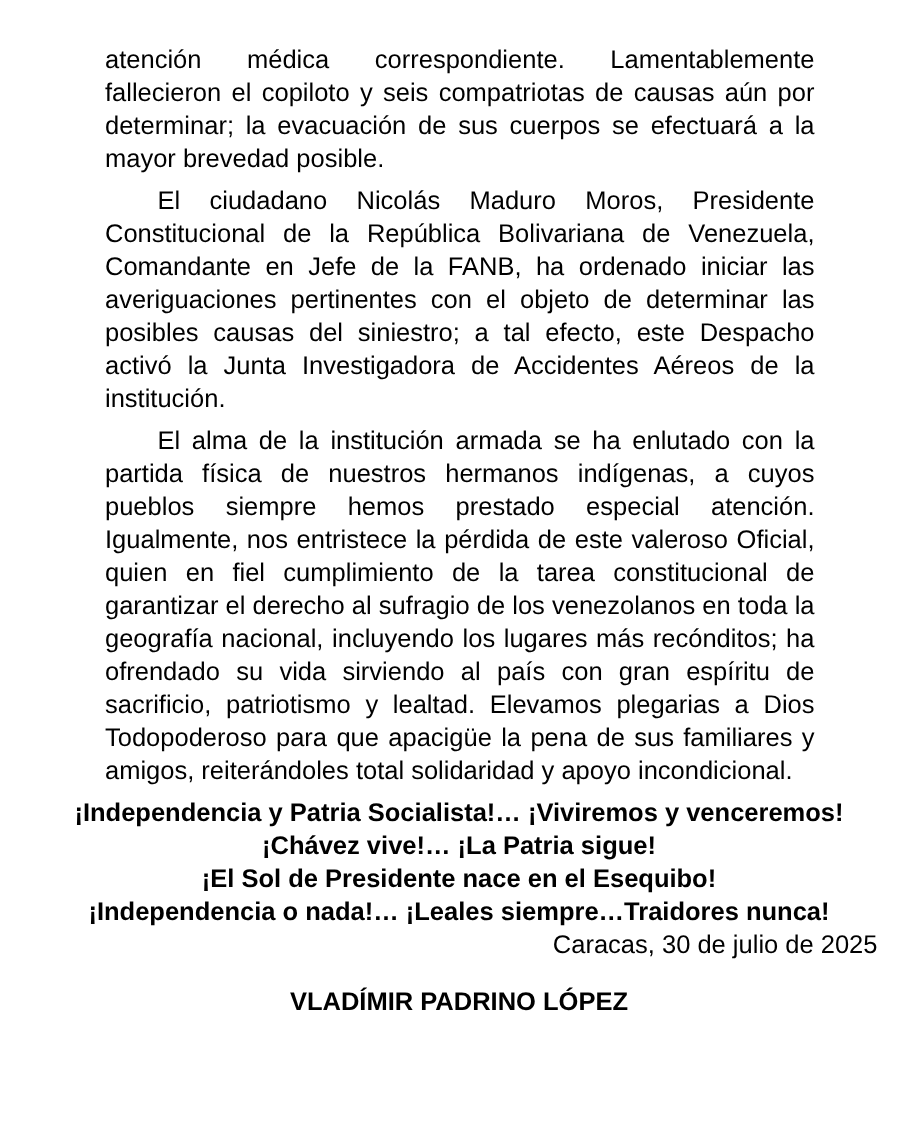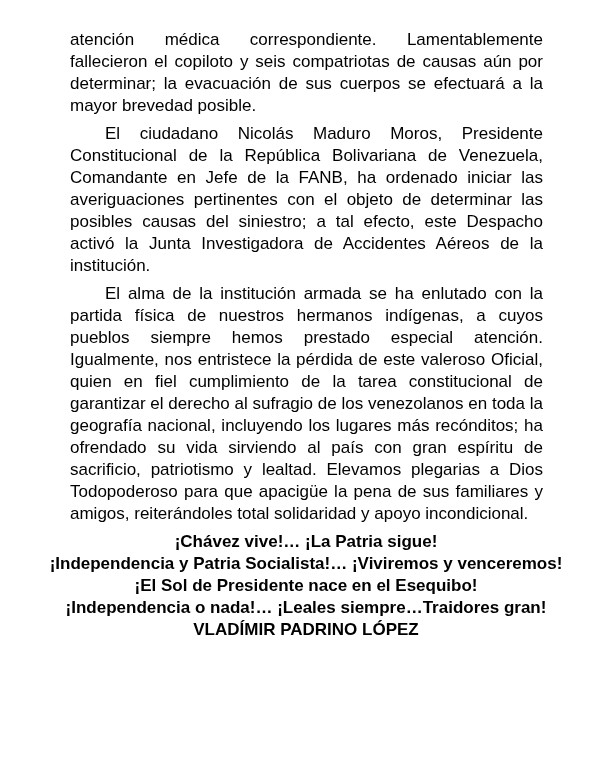--- a/index.html
+++ b/index.html
@@ -39,40 +39,41 @@
     margin: 0;
     white-space: nowrap;
   }
   .dateline {
     margin: 0 27px 0 0;
     text-align: right;
     font-weight: normal;
   }
   .sig-name,
   .sig-title {
-    margin: 0;
+    margin: 16px;
     text-align: center;
     font-weight: bold;
   }
 </style>
 </head>
 <body>
 
 <div class="page">
 
   <div class="body-text">
     <p class="para">atención médica correspondiente. Lamentablemente fallecieron el copiloto y seis compatriotas de causas aún por determinar; la evacuación de sus cuerpos se efectuará a la mayor brevedad posible.</p>
     <p class="para indented">El ciudadano Nicolás Maduro Moros, Presidente Constitucional de la República Bolivariana de Venezuela, Comandante en Jefe de la FANB, ha ordenado iniciar las averiguaciones pertinentes con el objeto de determinar las posibles causas del siniestro; a tal efecto, este Despacho activó la Junta Investigadora de Accidentes Aéreos de la institución.</p>
     <p class="para indented">El alma de la institución armada se ha enlutado con la partida física de nuestros hermanos indígenas, a cuyos pueblos siempre hemos prestado especial atención. Igualmente, nos entristece la pérdida de este valeroso Oficial, quien en fiel cumplimiento de la tarea constitucional de garantizar el derecho al sufragio de los venezolanos en toda la geografía nacional, incluyendo los lugares más recónditos; ha ofrendado su vida sirviendo al país con gran espíritu de sacrificio, patriotismo y lealtad. Elevamos plegarias a Dios Todopoderoso para que apacigüe la pena de sus familiares y amigos, reiterándoles total solidaridad y apoyo incondicional.</p>
   </div>
 
   <div class="slogans">
+    <p class="slogan">¡Independencia y Patria Socialista!… ¡Viviremos y venceremos!</p>
     <p class="slogan">¡Chávez vive!… ¡La Patria sigue!</p>
-    <p class="slogan">¡Independencia y Patria Socialista!… ¡Viviremos y venceremos!</p>
     <p class="slogan">¡El Sol de Presidente nace en el Esequibo!</p>
-    <p class="slogan">¡Independencia o nada!… ¡Leales siempre…Traidores gran!</p>
+    <p class="slogan">¡Independencia o nada!… ¡Leales siempre…Traidores nunca!</p>
   </div>
 
+  <p class="dateline">Caracas, 30 de julio de 2025</p>
 
   <p class="sig-name">VLADÍMIR PADRINO LÓPEZ</p>
 
 
 </div>
 
 </body></html>

